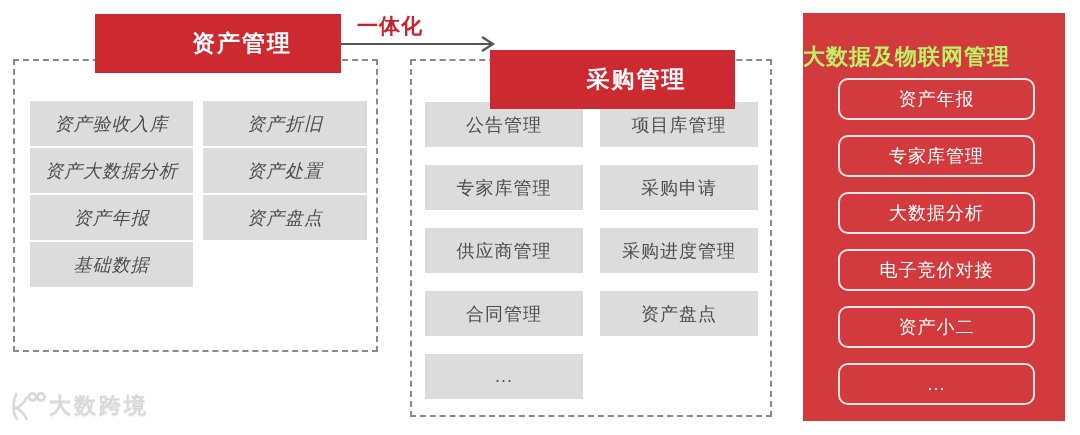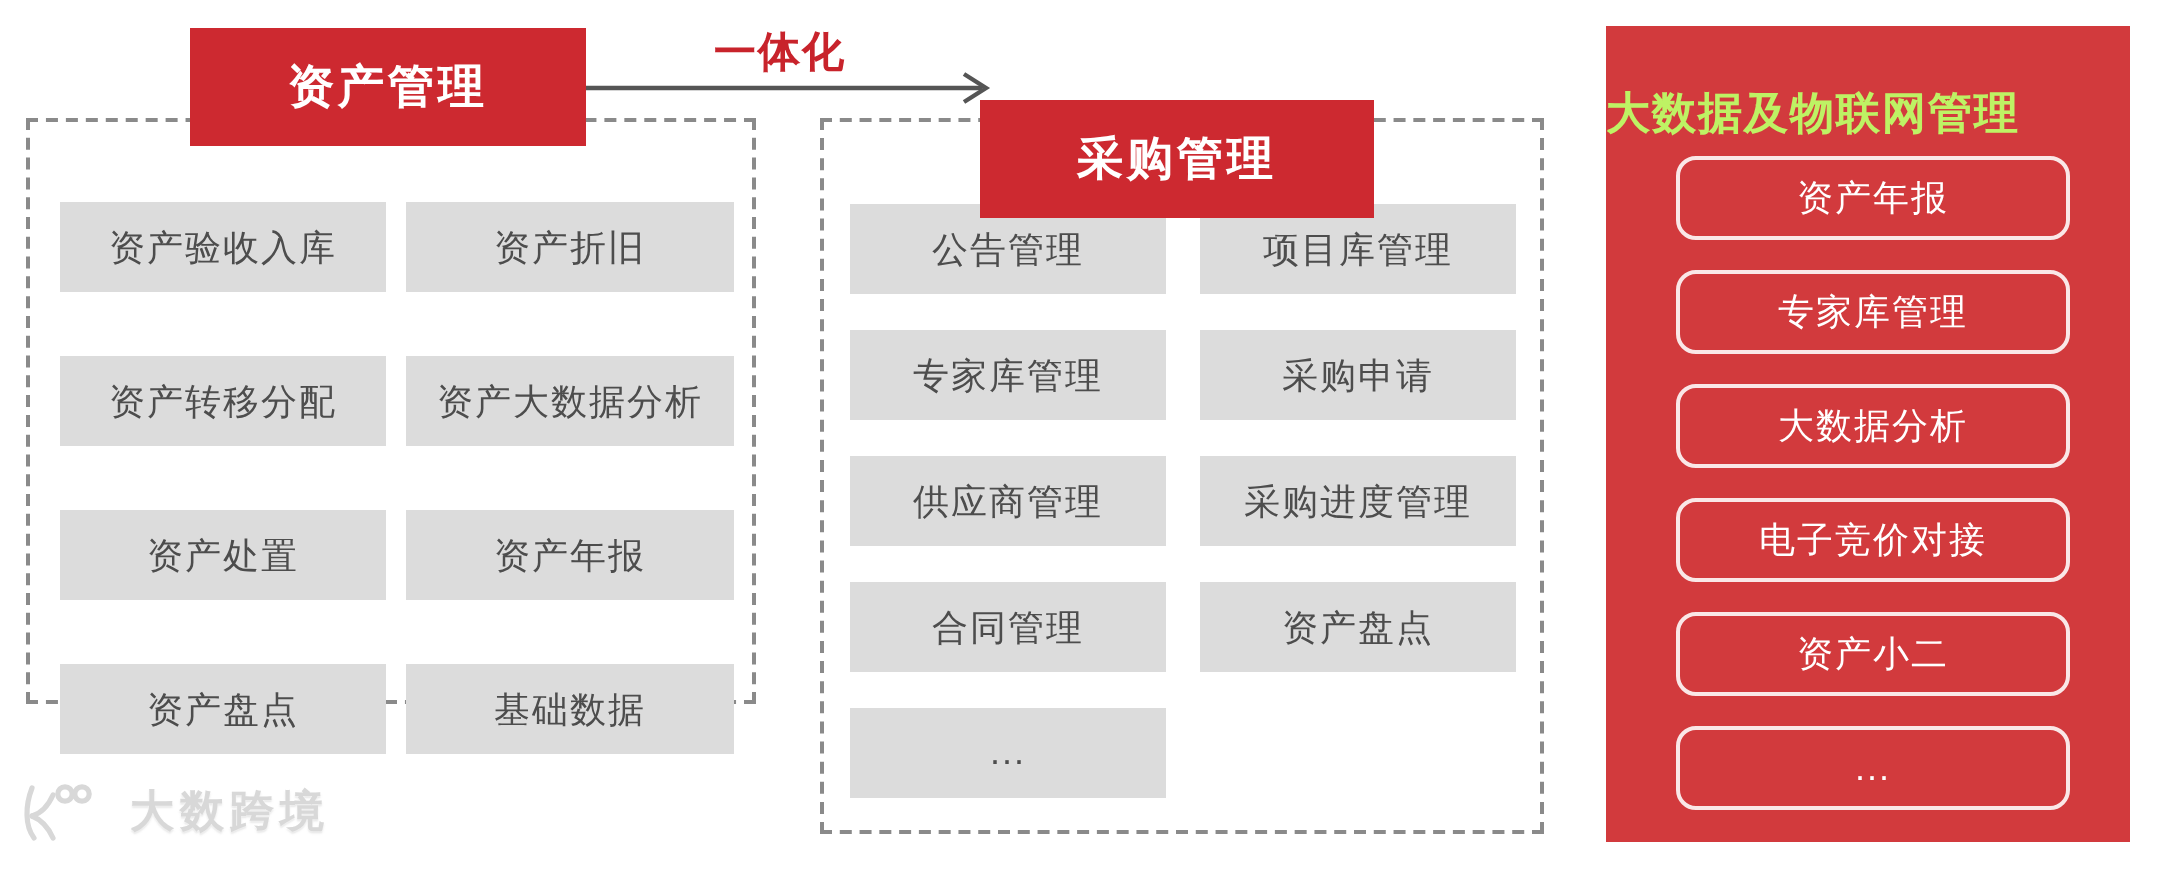--- a/index.html
+++ b/index.html
@@ -10,26 +10,26 @@
   .dashed-box{
     position:absolute;border:2px dashed var(--dashed_border,#8a8a8a);
     background:transparent;box-sizing:border-box;
   }
   .box-left{left:13px;top:59px;width:365px;height:293px;}
   .box-mid{left:410px;top:59px;width:362px;height:358px;}
   .red-header{
     position:absolute;top:14px;height:59px;z-index:3;
     background:var(--header_red,#cd2930);color:#fff;
     display:flex;align-items:center;justify-content:center;
-    font-size:23px;font-weight:bold;letter-spacing:2px;
+    font-size:23px;font-weight:bold;letter-spacing:2px;padding-left:48px;
   }
   .hdr-left{left:95px;width:198px;}
   .hdr-mid{left:490px;width:197px;margin-top:36px;}
   .grid{position:absolute;display:grid;z-index:2;}
-  .grid-left{left:30px;top:101px;width:337px;grid-template-columns:163px 164px;gap:32px 10px;grid-auto-rows:45px;}
+  .grid-left{left:30px;top:101px;width:337px;grid-template-columns:163px 164px;gap:2px 10px;grid-auto-rows:45px;font-style:italic;}
   .grid-mid{left:425px;top:102px;width:333px;grid-template-columns:158px 158px;gap:18px 17px;grid-auto-rows:45px;}
   .gitem{
     background:var(--item_gray,#dcdcdc);color:var(--item_text,#4d4d4d);
     display:flex;align-items:center;justify-content:center;
     font-size:18px;letter-spacing:1px;white-space:nowrap;
   }
   .arrow-label{
     position:absolute;left:325px;top:12px;width:130px;z-index:4;
     text-align:center;font-size:21px;font-weight:bold;
     color:var(--arrow_label_red,#c8232b);letter-spacing:1px;
@@ -43,41 +43,40 @@
     position:absolute;left:0;top:29px;width:100%;text-align:left;
     color:#bef264;font-size:22px;font-weight:bold;letter-spacing:1px;
   }
   .panel-items{position:absolute;left:35px;top:65px;width:197px;display:flex;flex-direction:column;gap:15px;}
   .pitem{
     height:42px;box-sizing:border-box;border:2px solid rgba(255,255,255,0.88);
     border-radius:10px;color:#fff;font-size:18px;letter-spacing:1px;
     display:flex;align-items:center;justify-content:center;white-space:nowrap;
   }
   .watermark{
-    position:absolute;left:8px;top:390px;display:flex;align-items:center;gap:19px;
+    position:absolute;left:8px;top:390px;display:flex;align-items:center;gap:3px;
     color:var(--watermark,#d8d8d8);z-index:5;
   }
   .wm-text{
     font-size:22px;font-weight:bold;letter-spacing:3px;
     text-shadow:0 0 1px #ffffff,0 1px 1px rgba(180,180,180,0.35);
   }
 </style>
 </head>
 <body>
 
 <div class="stage">
 
   <div class="dashed-box box-left"></div>
   <div class="red-header hdr-left">
     <span>资产管理</span>
   </div>
   <div class="grid grid-left">
     <div class="gitem">资产验收入库</div>
     <div class="gitem">资产折旧</div>
-    <div class="gitem">资产转移分配</div>
     <div class="gitem">资产大数据分析</div>
     <div class="gitem">资产处置</div>
     <div class="gitem">资产年报</div>
     <div class="gitem">资产盘点</div>
     <div class="gitem">基础数据</div>
   </div>
 
   <div class="arrow-label">一体化</div>
   <svg class="arrow-svg" width="208" height="20" viewBox="0 0 208 20">
     <line x1="2" y1="10" x2="201" y2="10" stroke="var(--arrow,#555555)" stroke-width="2.2"></line>

